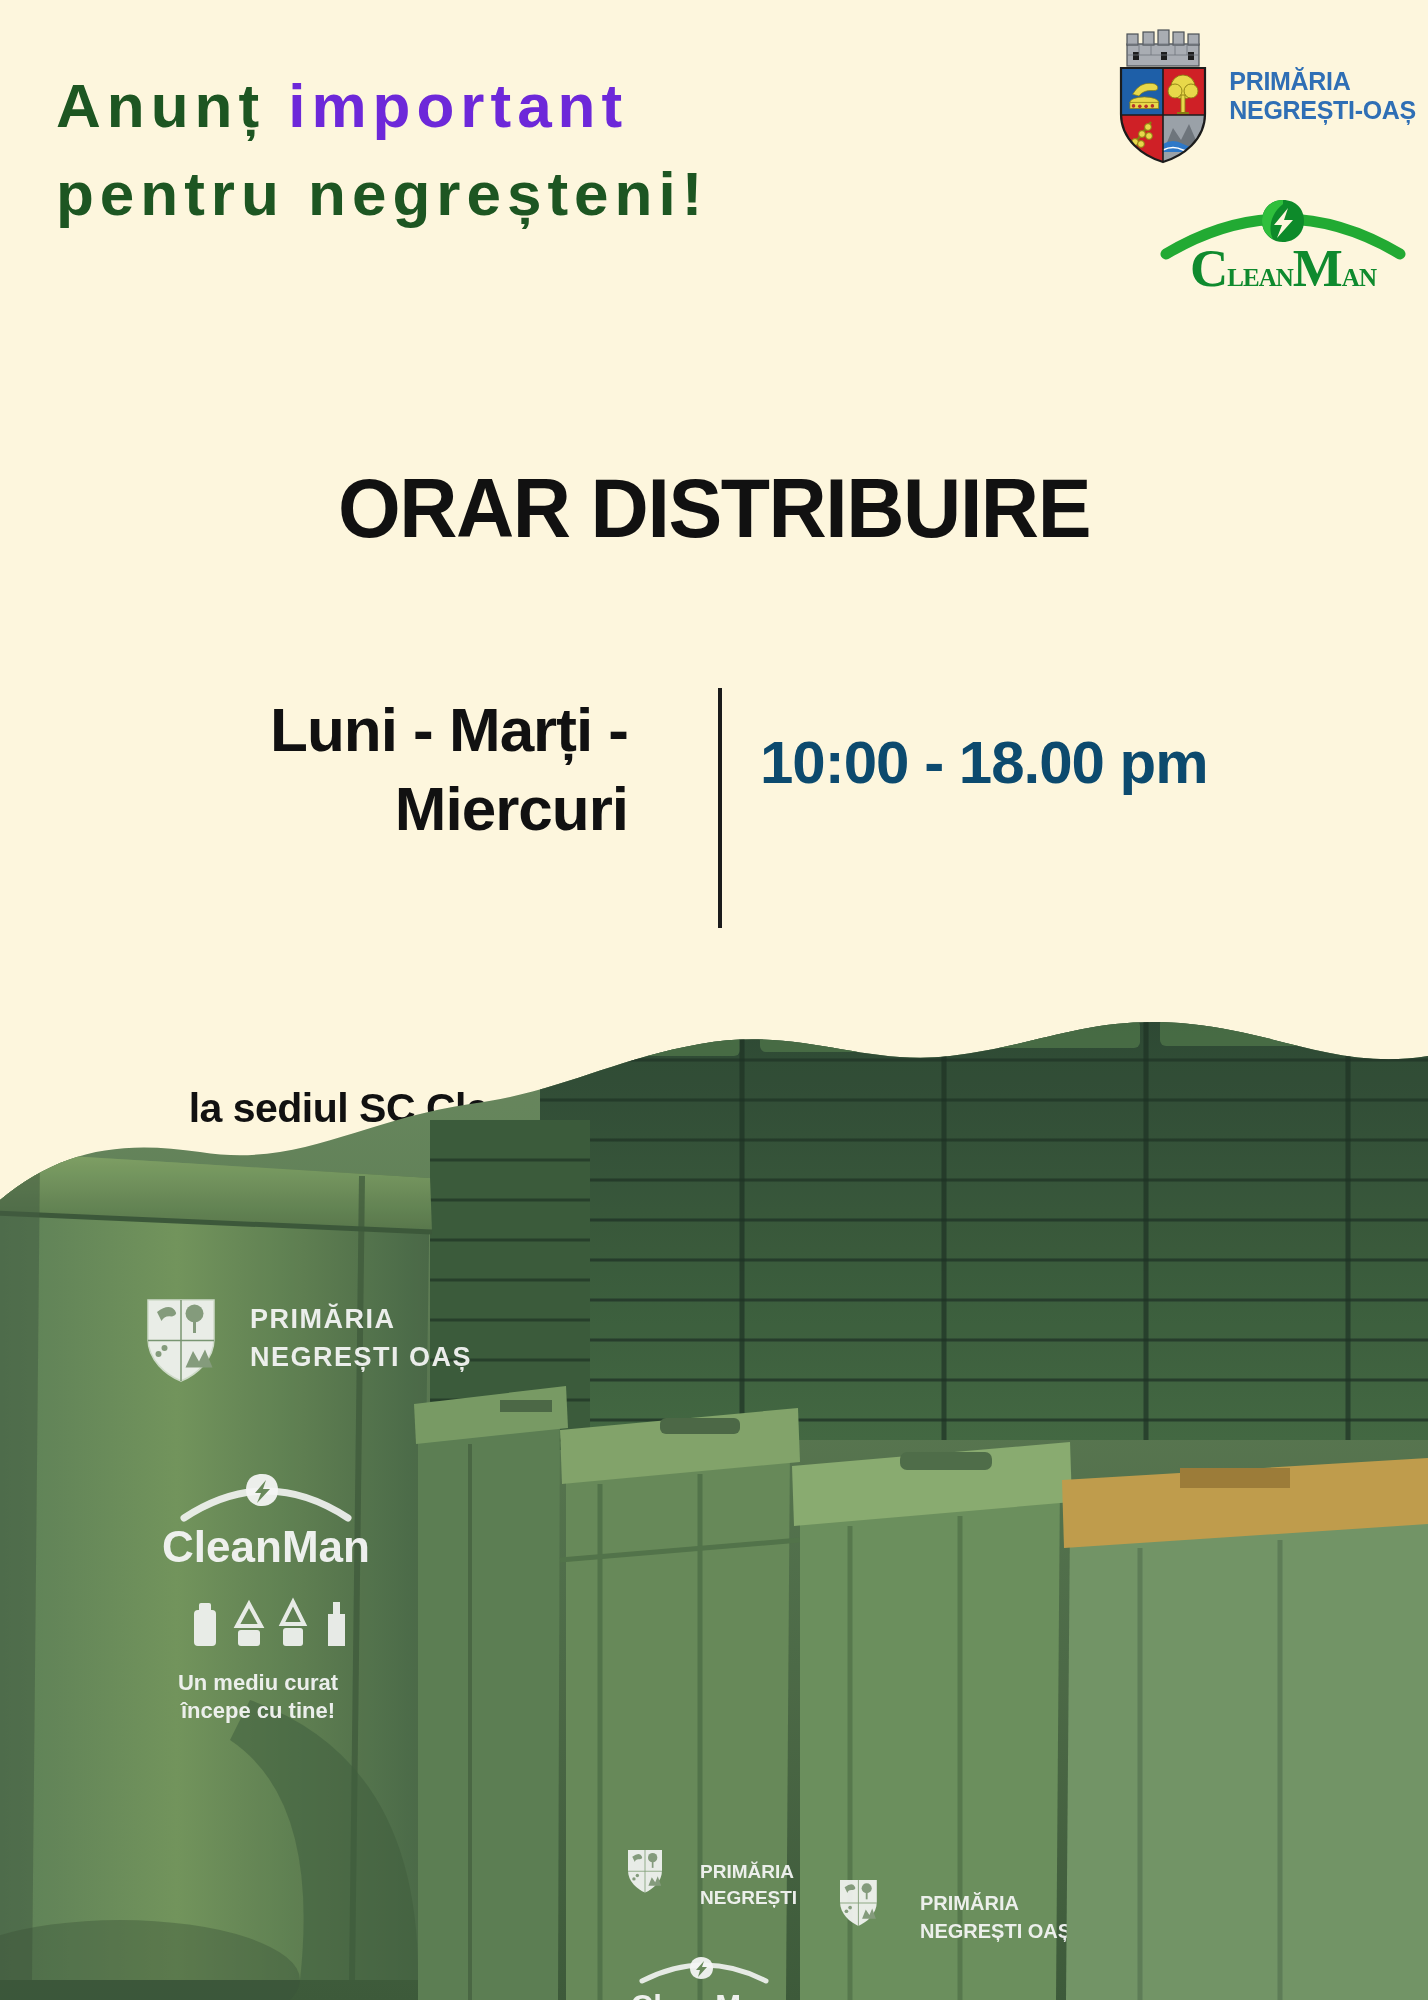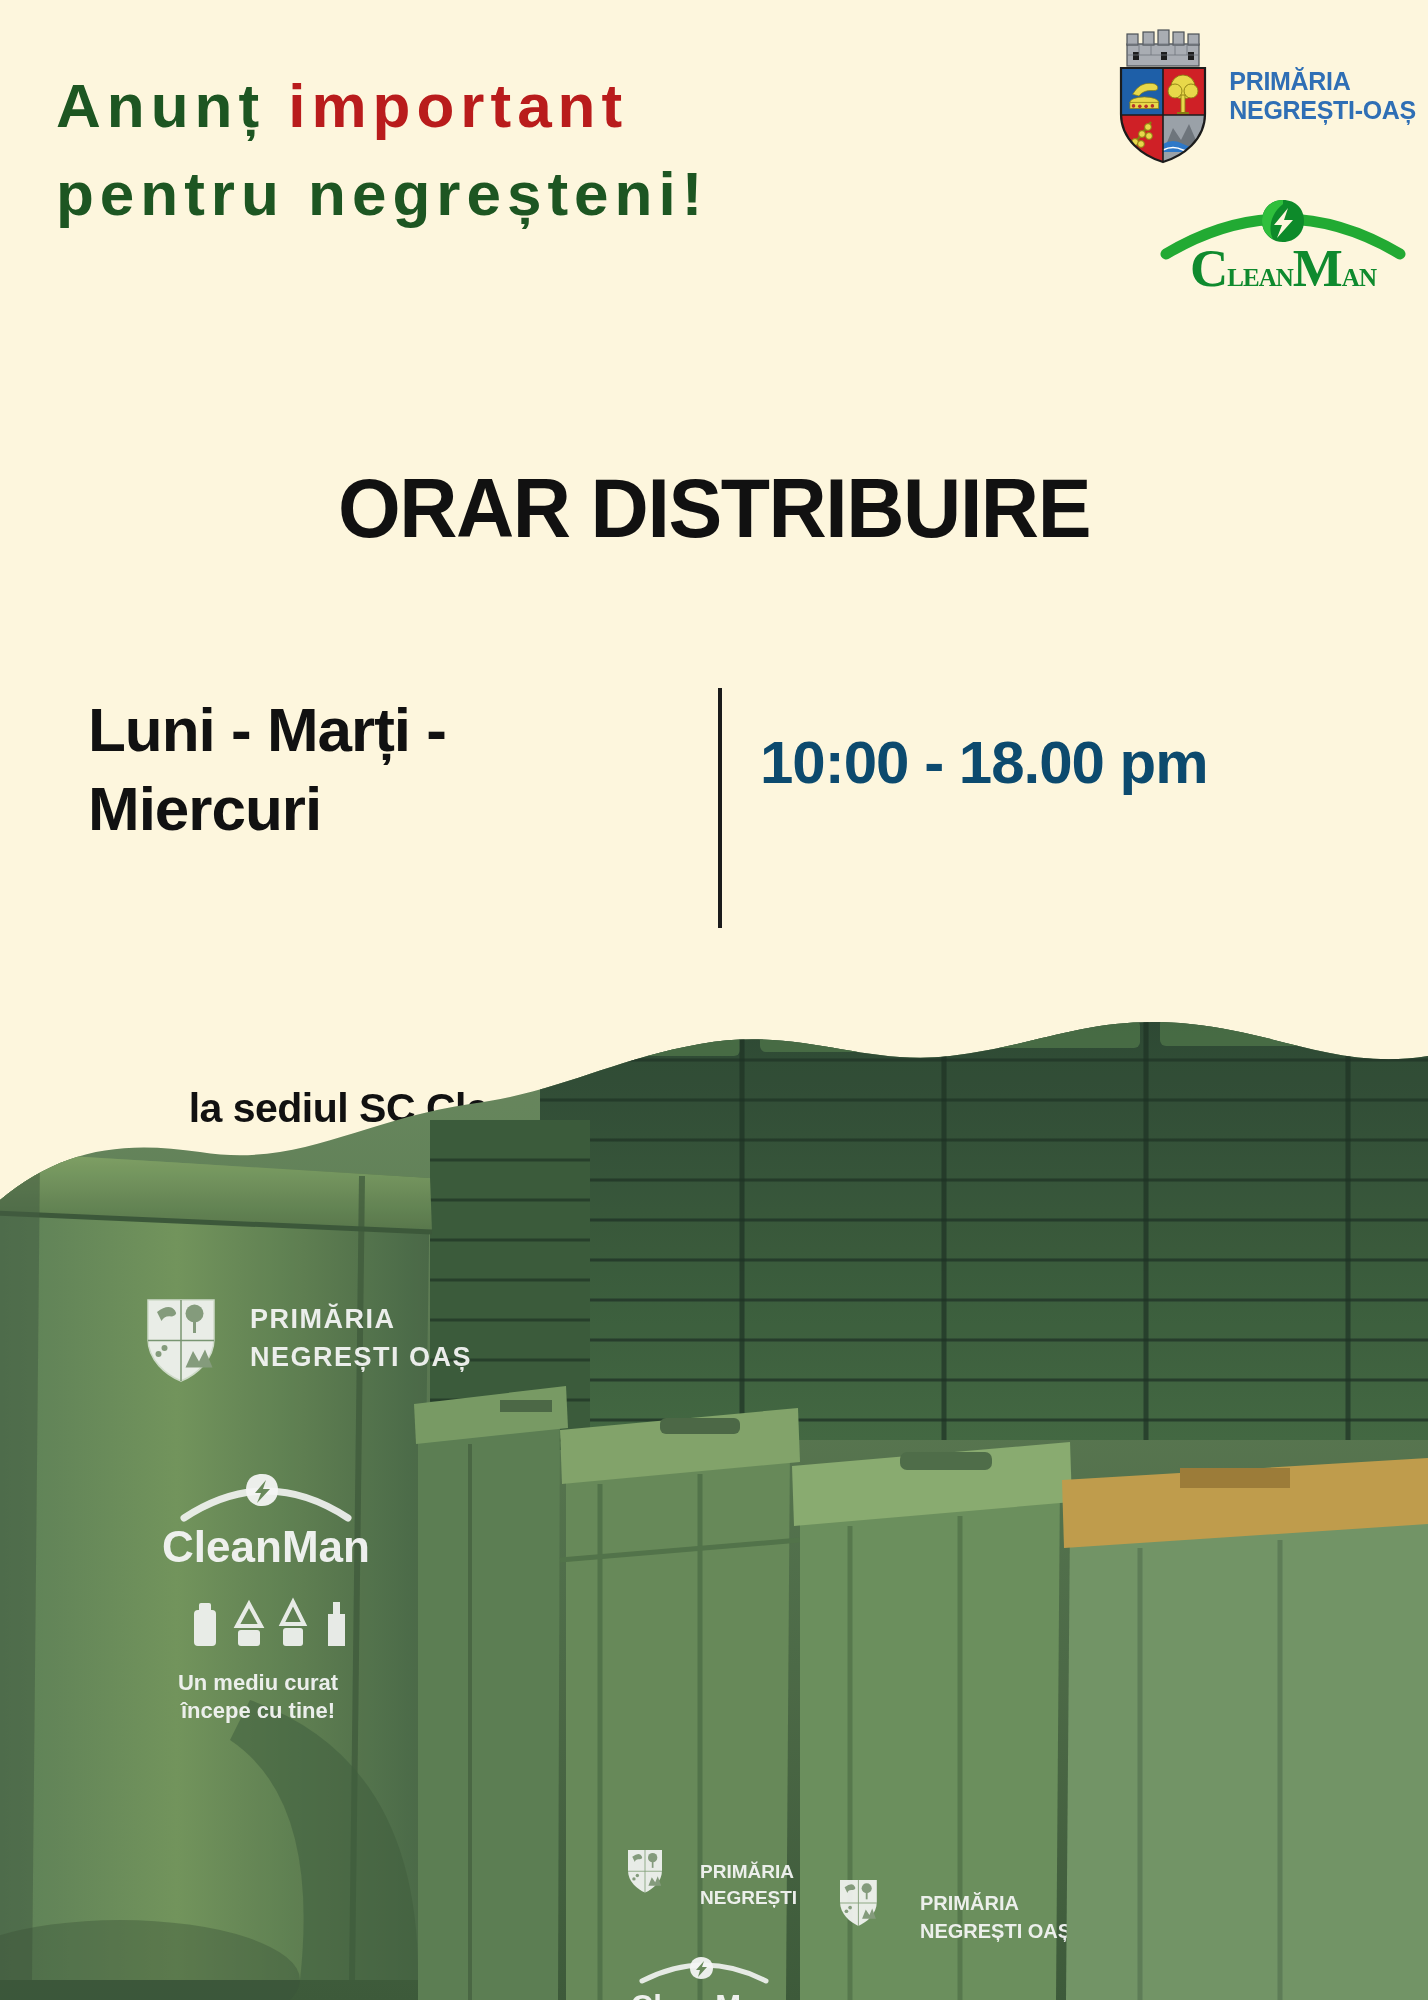--- a/index.html
+++ b/index.html
@@ -20,21 +20,21 @@
   .headline {
     position:absolute;
     left:56px; top:62px;
     width:800px;
     font-size:62px;
     font-weight:900;
     line-height:1.42;
     letter-spacing:6px;
     color:#1d5622;
   }
-  .headline .red { color:#b91c1c; }
+  .headline .red { color:#6d28d9; }
   .headline .ln2 { display:block; }
 
   
   .crest-block {
     position:absolute;
     right:12px; top:28px;
     display:flex;
     align-items:center;
     gap:14px;
   }
@@ -80,21 +80,21 @@
     color:#111111;
     transform:scaleX(0.96);
   }
 
   
   .schedule { position:absolute; left:0; right:0; top:640px; height:300px; }
   .days {
     position:absolute;
     left:88px; top:50px;
     width:540px;
-    text-align:left;
+    text-align:right;
     font-size:62px;
     font-weight:900;
     line-height:1.28;
     color:#111111;
     letter-spacing:-1px;
   }
   .divider {
     position:absolute;
     left:718px; top:48px;
     width:4px; height:240px;

